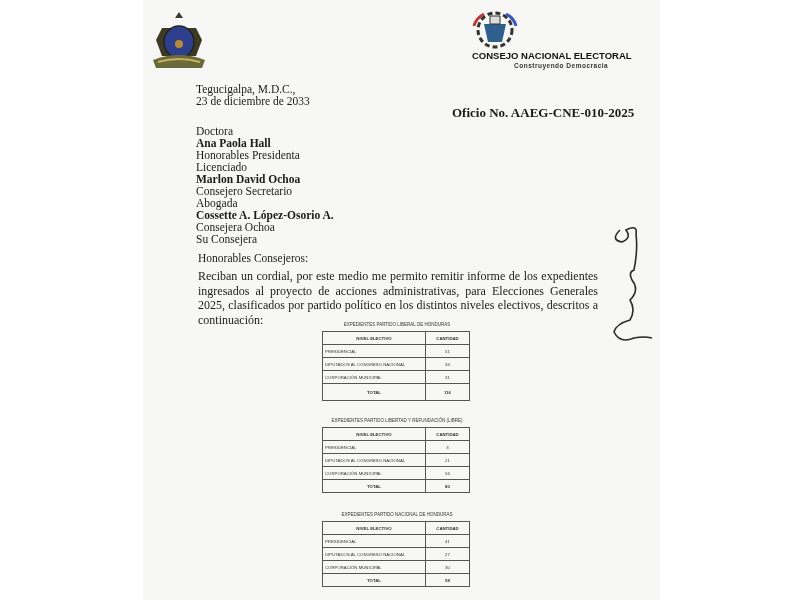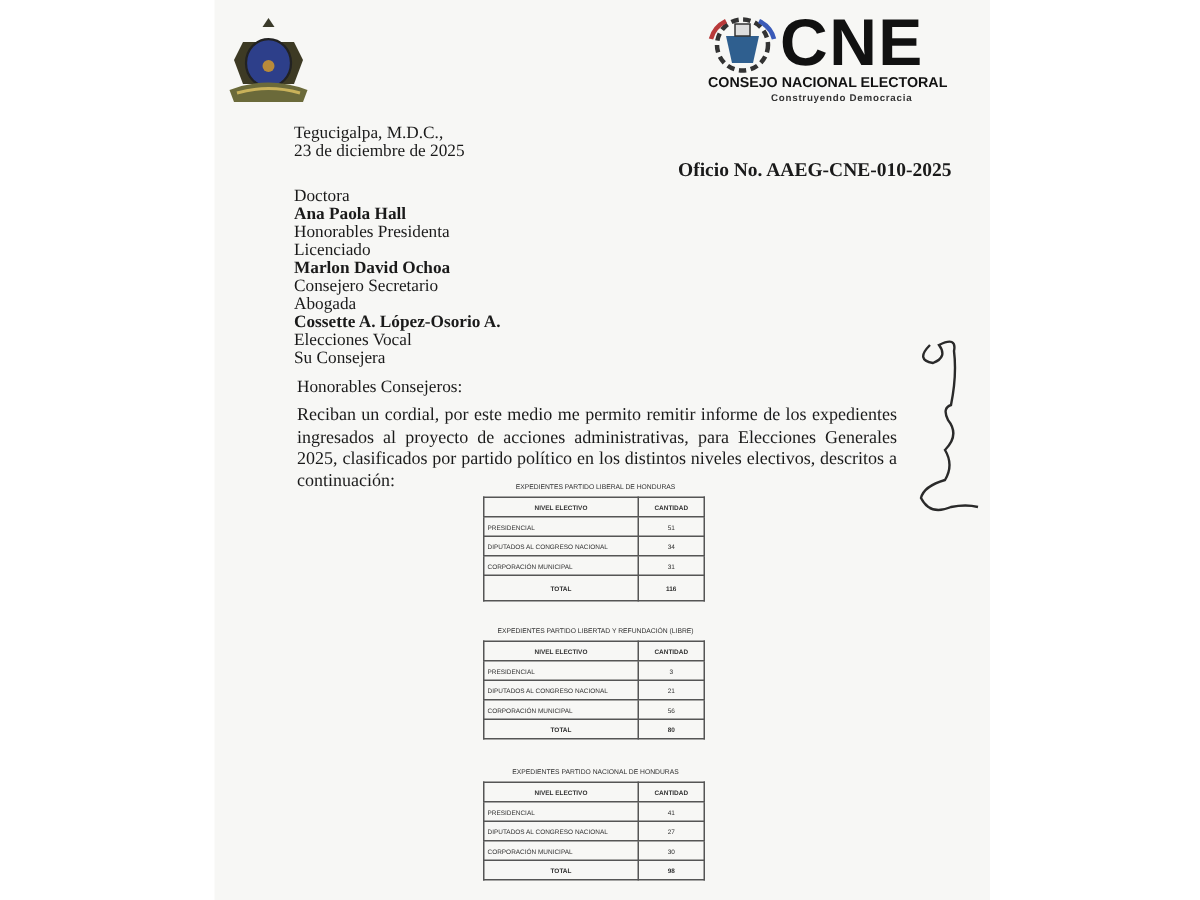--- a/index.html
+++ b/index.html
@@ -61,38 +61,37 @@
 </svg>
 
 <div class="cne-logo">
   <svg class="cne-emblem" viewBox="0 0 50 50">
     <circle cx="25" cy="22" r="17" fill="none" stroke="#333" stroke-width="3" stroke-dasharray="5 3"></circle>
     <path d="M4 18 Q6 10 14 6" stroke="#b83a3a" stroke-width="3" fill="none"></path>
     <path d="M36 6 Q44 10 46 18" stroke="#3a5ab8" stroke-width="3" fill="none"></path>
     <path d="M14 16 L36 16 L32 34 L18 34 Z" fill="#2f5f8f"></path>
     <path d="M20 8 L30 8 L30 16 L20 16 Z" fill="#ddd" stroke="#333" stroke-width="1"></path>
   </svg>
-  <span class="cne-word">CNE</span>
   <span class="cne-sub">CONSEJO NACIONAL ELECTORAL</span>
   <span class="cne-slogan">Construyendo Democracia</span>
 </div>
 
 <div class="txt" style="left:196px;top:83px;text-align:right;">Tegucigalpa, M.D.C.,</div>
-<div class="txt" style="left:196px;top:95px;">23 de diciembre de 2025</div>
+<div class="txt" style="left:196px;top:95px;">23 de diciembre de 2033</div>
 <div class="oficio">Oficio No. AAEG-CNE-010-2025</div>
 
 <div class="txt" style="left:196px;top:125px;">Doctora</div>
 <div class="txt bold" style="left:196px;top:137px;">Ana Paola Hall</div>
 <div class="txt" style="left:196px;top:149px;">Honorables Presidenta</div>
 <div class="txt" style="left:196px;top:161px;">Licenciado</div>
 <div class="txt bold" style="left:196px;top:173px;">Marlon David Ochoa</div>
 <div class="txt" style="left:196px;top:185px;">Consejero Secretario</div>
 <div class="txt" style="left:196px;top:197px;">Abogada</div>
 <div class="txt bold" style="left:196px;top:209px;">Cossette A. López-Osorio A.</div>
-<div class="txt" style="left:196px;top:221px;">Elecciones Vocal</div>
+<div class="txt" style="left:196px;top:221px;">Consejera Ochoa</div>
 <div class="txt" style="left:196px;top:233px;">Su Consejera</div>
 
 <div class="txt" style="left:198px;top:252px;">Honorables Consejeros:</div>
 <div class="para">Reciban un cordial, por este medio me permito remitir informe de los expedientes ingresados al proyecto de acciones administrativas, para Elecciones Generales 2025, clasificados por partido político en los distintos niveles electivos, descritos a continuación:</div>
 
 <svg class="signature" viewBox="0 0 60 130">
   <path d="M20 10 Q10 20 22 22 Q32 18 26 10 Q38 4 36 14 Q38 30 34 50 Q28 52 32 60 Q40 70 30 80 Q36 90 30 100 Q16 104 14 112 Q20 124 34 118 Q44 116 52 118" fill="none" stroke="#2a2a2a" stroke-width="1.6"></path>
 </svg>
 
 <div class="tblwrap" style="top:322px;">

